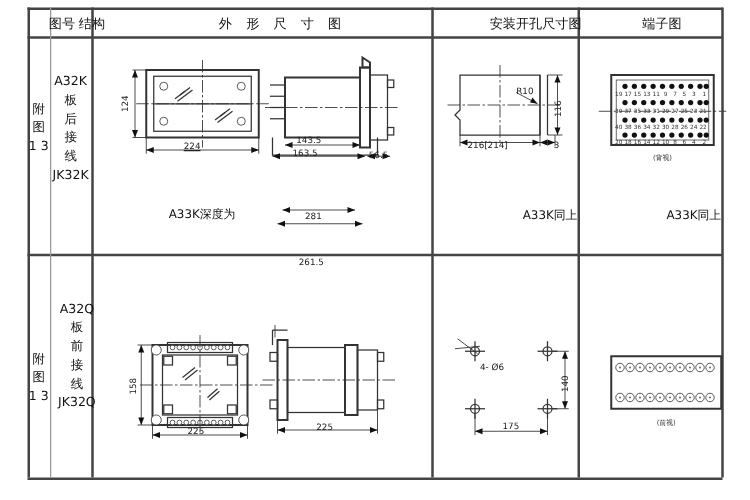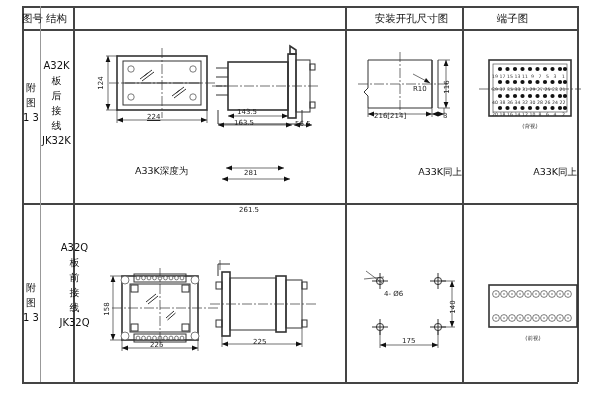--- a/index.html
+++ b/index.html
@@ -18,20 +18,21 @@
   .v-rule{width:1.5px;}
   .v-thin{width:1px;background:#999;}
 
   .hdr-cell{
     position:absolute;
     font-size:10.5px;
     text-align:center;
     color:#111;
     letter-spacing:0px;
     white-space:nowrap;
+    padding-left:17px;
   }
   .hdr-wide{letter-spacing:4px;}
 
   .vstack{
     position:absolute;
     text-align:center;
     font-size:10px;
     line-height:15px;
     color:#111;
   }
@@ -89,20 +90,21 @@
 
   <div class="rule v-rule" style="left:22px;top:6px;height:376px;"></div>
   <div class="rule v-thin" style="left:40px;top:6px;height:376px;"></div>
   <div class="rule v-rule" style="left:73px;top:6px;height:376px;"></div>
   <div class="rule v-rule" style="left:345px;top:6px;height:376px;"></div>
   <div class="rule v-rule" style="left:462px;top:6px;height:376px;"></div>
   <div class="rule v-rule" style="left:577px;top:6px;height:376px;"></div>
 
   <div class="hdr-cell" style="left:22px;top:12px;width:18px;">图号</div>
   <div class="hdr-cell" style="left:40px;top:12px;width:33px;">结构</div>
+  <div class="hdr-cell hdr-wide" style="left:73px;top:12px;width:272px;">外 形 尺 寸 图</div>
   <div class="hdr-cell" style="left:345px;top:12px;width:133px;">安装开孔尺寸图</div>
   <div class="hdr-cell" style="left:462px;top:12px;width:101px;">端子图</div>
 
   <div class="vstack" style="left:22px;top:80px;width:18px;">
     <div>附</div>
     <div>图</div>
     <div>1 3</div>
   </div>
 
   <div class="vstack" style="left:40px;top:58px;width:33px;">
@@ -229,21 +231,21 @@
     <path d="M74 64 L80 61.6 L80 66.4 Z" class="dot"></path>
     <path d="M86 64 L80 61.6 L80 66.4 Z" class="dot"></path>
     <line x1="86" y1="58" x2="86" y2="67" class="dimline"></line>
 
     <line x1="88" y1="10" x2="88" y2="58" class="dimline"></line>
     <path d="M88 10 L85.6 16 L90.4 16 Z" class="dot"></path>
     <path d="M88 58 L85.6 52 L90.4 52 Z" class="dot"></path>
     <line x1="80" y1="10" x2="92" y2="10" class="dimline"></line>
     <line x1="80" y1="58" x2="92" y2="58" class="dimline"></line>
   </svg>
-  <div class="dim" style="left:413px;top:69px;margin-top:16px;">R10</div>
+  <div class="dim" style="left:413px;top:69px;">R10</div>
   <div class="dim" style="left:374px;top:112px;">216[214]</div>
   <div class="dim dim-v" style="left:440px;top:83px;">116</div>
   <div class="dim" style="left:443px;top:112px;">3</div>
   <div class="note" style="left:345px;top:166px;width:117px;">A33K同上</div>
 
   <svg style="left:487px;top:58px;" width="86" height="62">
     <rect x="2" y="2" width="82" height="56" class="ln2"></rect>
     <rect x="6" y="6" width="74" height="48" class="lnthin"></rect>
 
     <g class="dot">
@@ -347,21 +349,21 @@
   </div>
   <div class="cap" style="left:505px;top:123px;width:50px;">(背视)</div>
   <div class="note" style="left:462px;top:166px;width:115px;">A33K同上</div>
 
   <div class="vstack" style="left:22px;top:280px;width:18px;">
     <div>附</div>
     <div>图</div>
     <div>1 3</div>
   </div>
 
-  <div class="vstack" style="left:40px;top:240px;width:43px;margin-left:13px;">
+  <div class="vstack" style="left:40px;top:240px;width:43px;">
     <div>A32Q</div>
     <div>板</div>
     <div>前</div>
     <div>接</div>
     <div>线</div>
     <div>JK32Q</div>
   </div>
 
   <svg style="left:104px;top:268px;" width="120" height="90">
 

